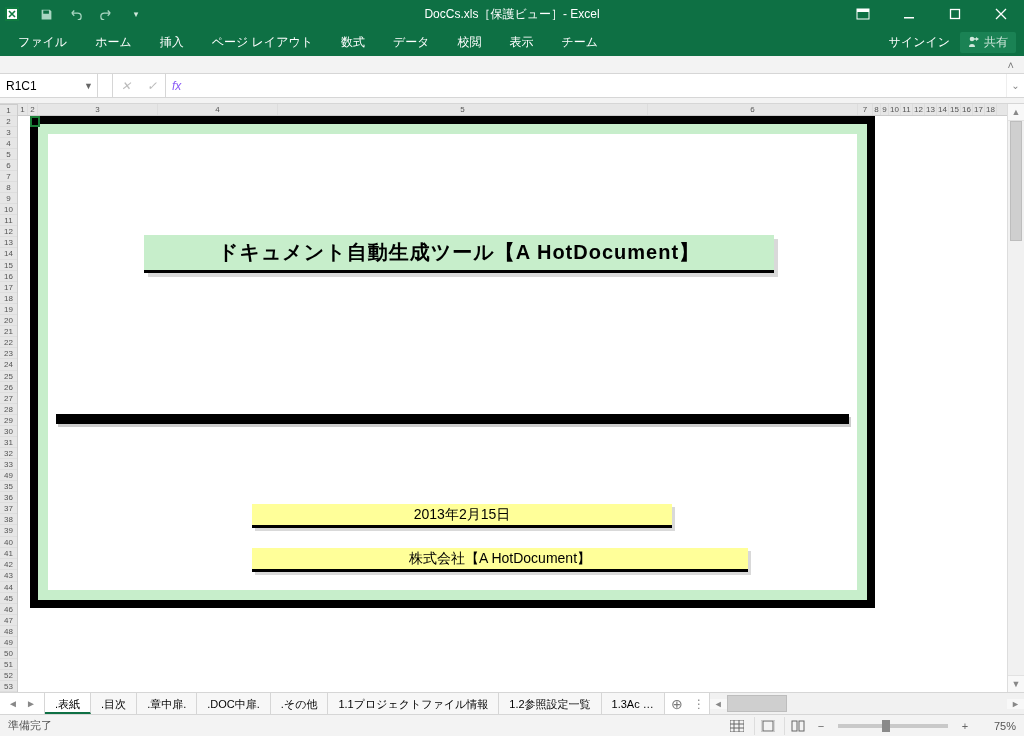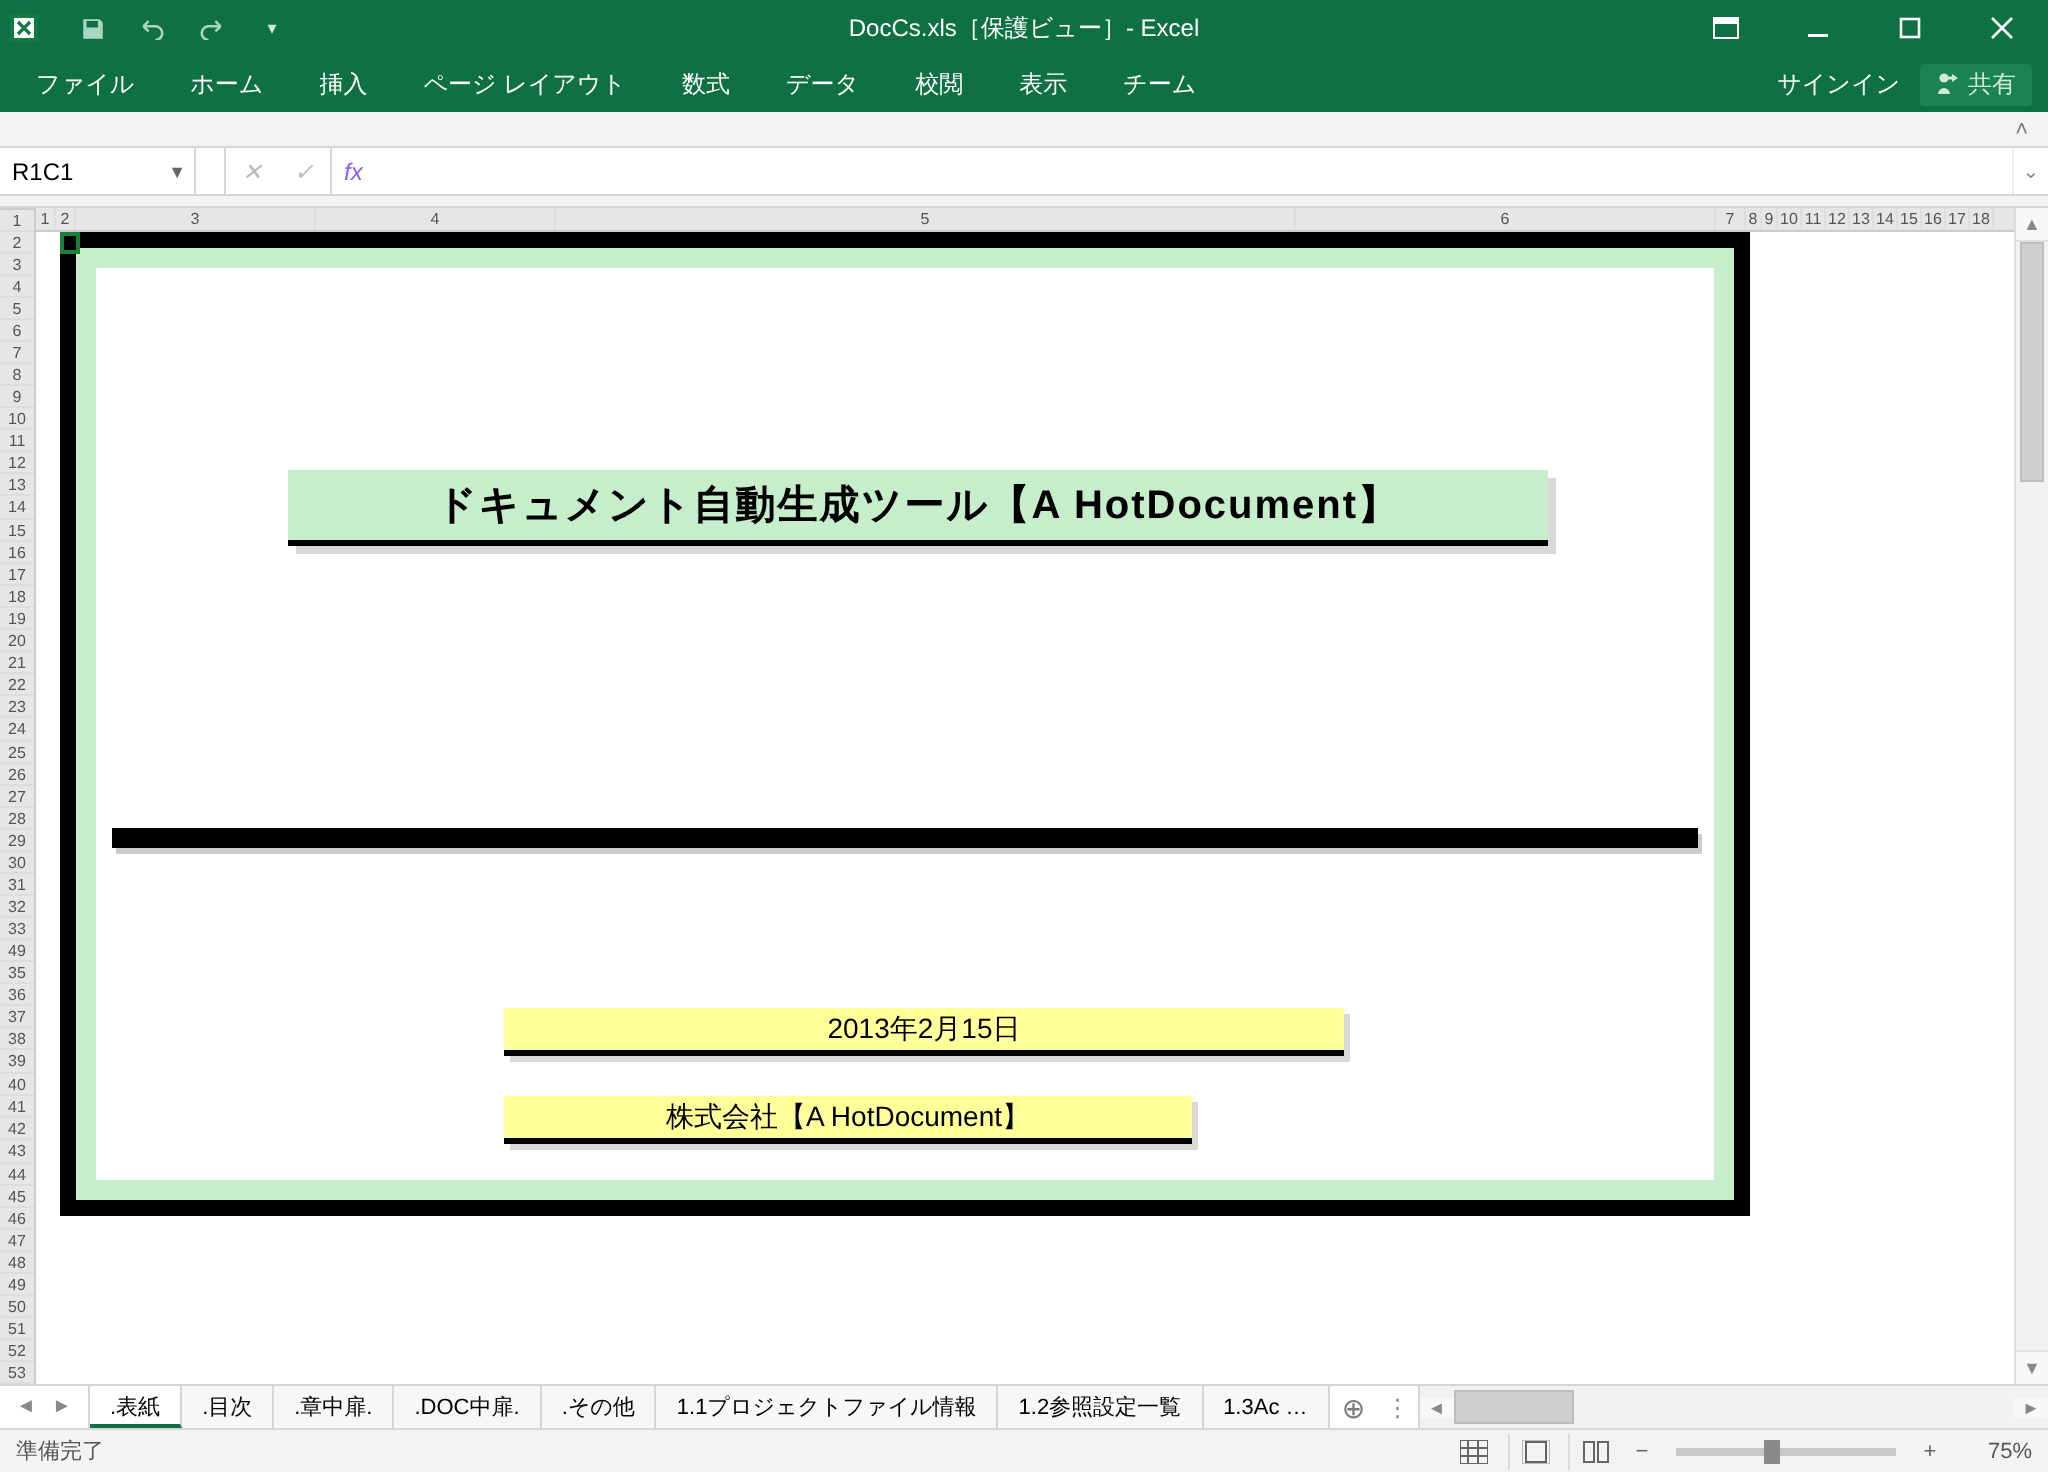--- a/index.html
+++ b/index.html
@@ -62,21 +62,21 @@
 
 
 .doc-outer { position: absolute; left: 12px; top: 0; width: 845px; height: 492px; border: 8px solid #000; background: #c7eecb; }
 .doc-inner { position:absolute; left:10px; top:10px; right:10px; bottom:10px; background: #fff; }
 .cell-cursor { position:absolute; left:12px; top:0; width:10px; height:11px; border:2px solid #1a7f37; background:transparent; z-index:5; }
 
 .box-green { position:absolute; left:96px; top:101px; width:630px; height:38px; background:#c7eecb; border-bottom:3px solid #000; display:flex; align-items:center; justify-content:center; font-size:20px; font-weight:bold; box-shadow: 4px 4px 0 rgba(0,0,0,0.15); letter-spacing:1px;}
 .box-yellow-main { position:absolute; left:204px; top:214px; width:420px; height:48px; background:#ffff99; border-bottom:4px solid #000; display:flex; align-items:center; justify-content:center; font-size:30px; font-weight:bold; box-shadow: 4px 4px 0 rgba(0,0,0,0.18);}
 .thick-line { position:absolute; height:10px; background:#000; box-shadow: 2px 3px 0 rgba(0,0,0,0.2);}
 .box-yellow-date { position:absolute; left:204px; top:370px; width:420px; height:24px; background:#ffff99; border-bottom:3px solid #000; display:flex; align-items:center; justify-content:center; font-size:14px; box-shadow: 3px 3px 0 rgba(0,0,0,0.15);}
-.box-yellow-company { position:absolute; left:204px; top:414px; width:344px; height:24px; background:#ffff99; border-bottom:3px solid #000; display:flex; align-items:center; justify-content:center; font-size:14px; box-shadow: 3px 3px 0 rgba(0,0,0,0.15);}
+.box-yellow-company { position:absolute; left:204px; top:414px; width:496px; height:24px; background:#ffff99; border-bottom:3px solid #000; display:flex; align-items:center; justify-content:center; font-size:14px; box-shadow: 3px 3px 0 rgba(0,0,0,0.15);}
 
 
 .sheet-bar { height: 22px; background: #fff; border-top: 1px solid #d6d6d6; display: flex; align-items: stretch; }
 .sheet-nav { display:flex; align-items:center; gap:0; padding:0 4px; color:#888; }
 .sheet-nav span{ width:18px; text-align:center; font-size:10px; cursor:default;}
 .sheet-sep { width:1px; background:#d6d6d6; }
 .sheet-tab { padding: 0 10px; font-size: 11px; line-height:22px; border-right:1px solid #d6d6d6; background:#f7f7f7; white-space:nowrap; cursor:default; }
 .sheet-tab.active { background:#fff; border-bottom:2px solid #0e7044; font-weight:normal; }
 .sheet-add { width:24px; display:flex; align-items:center; justify-content:center; color:#7a7a7a; font-size:14px; }
 .sheet-more { width:20px; display:flex; align-items:center; justify-content:center; color:#888;}

